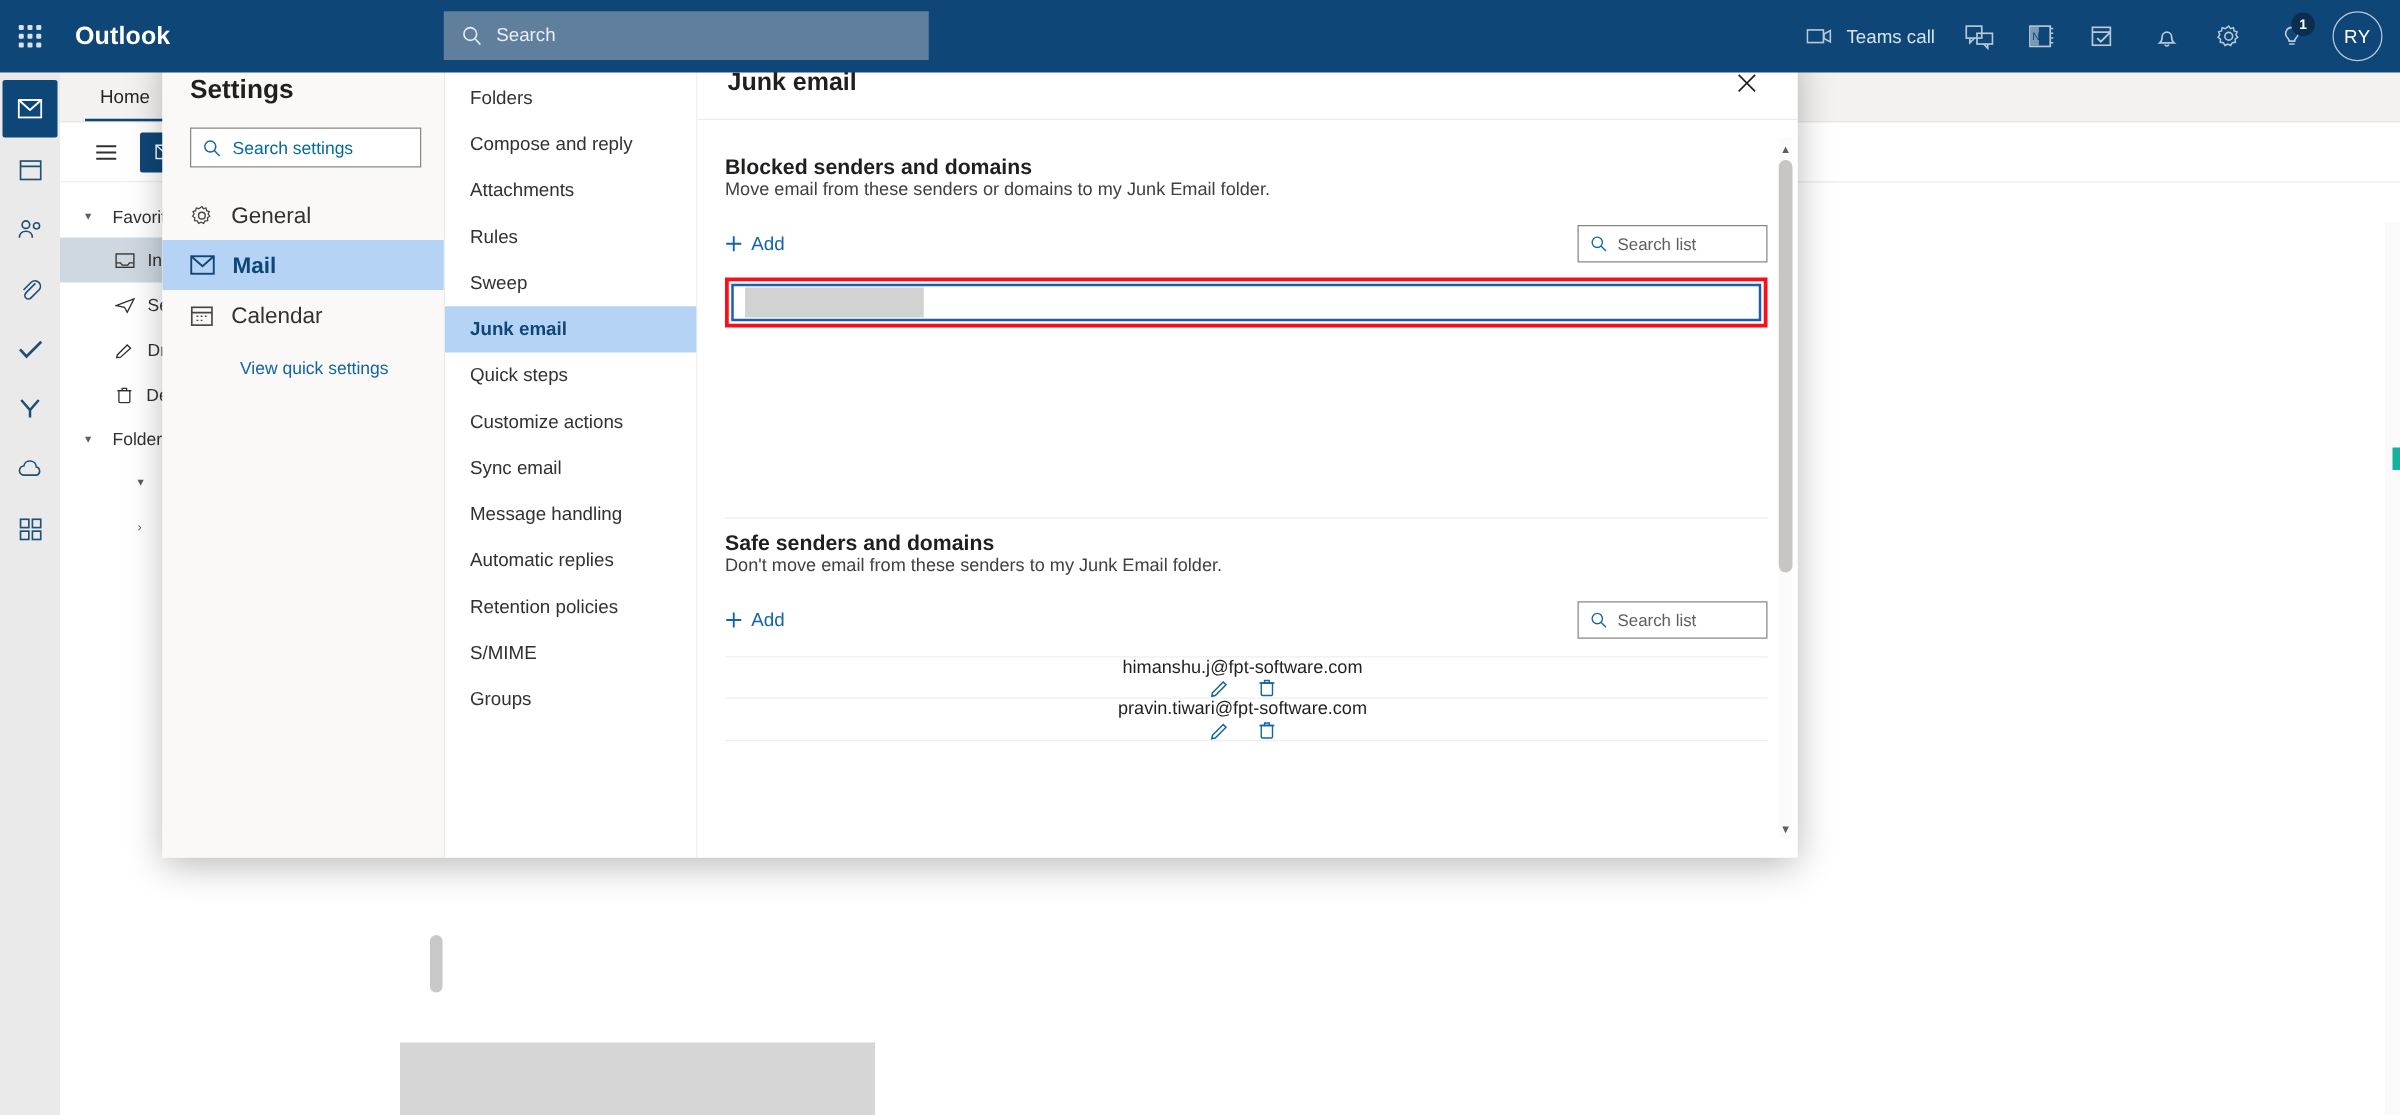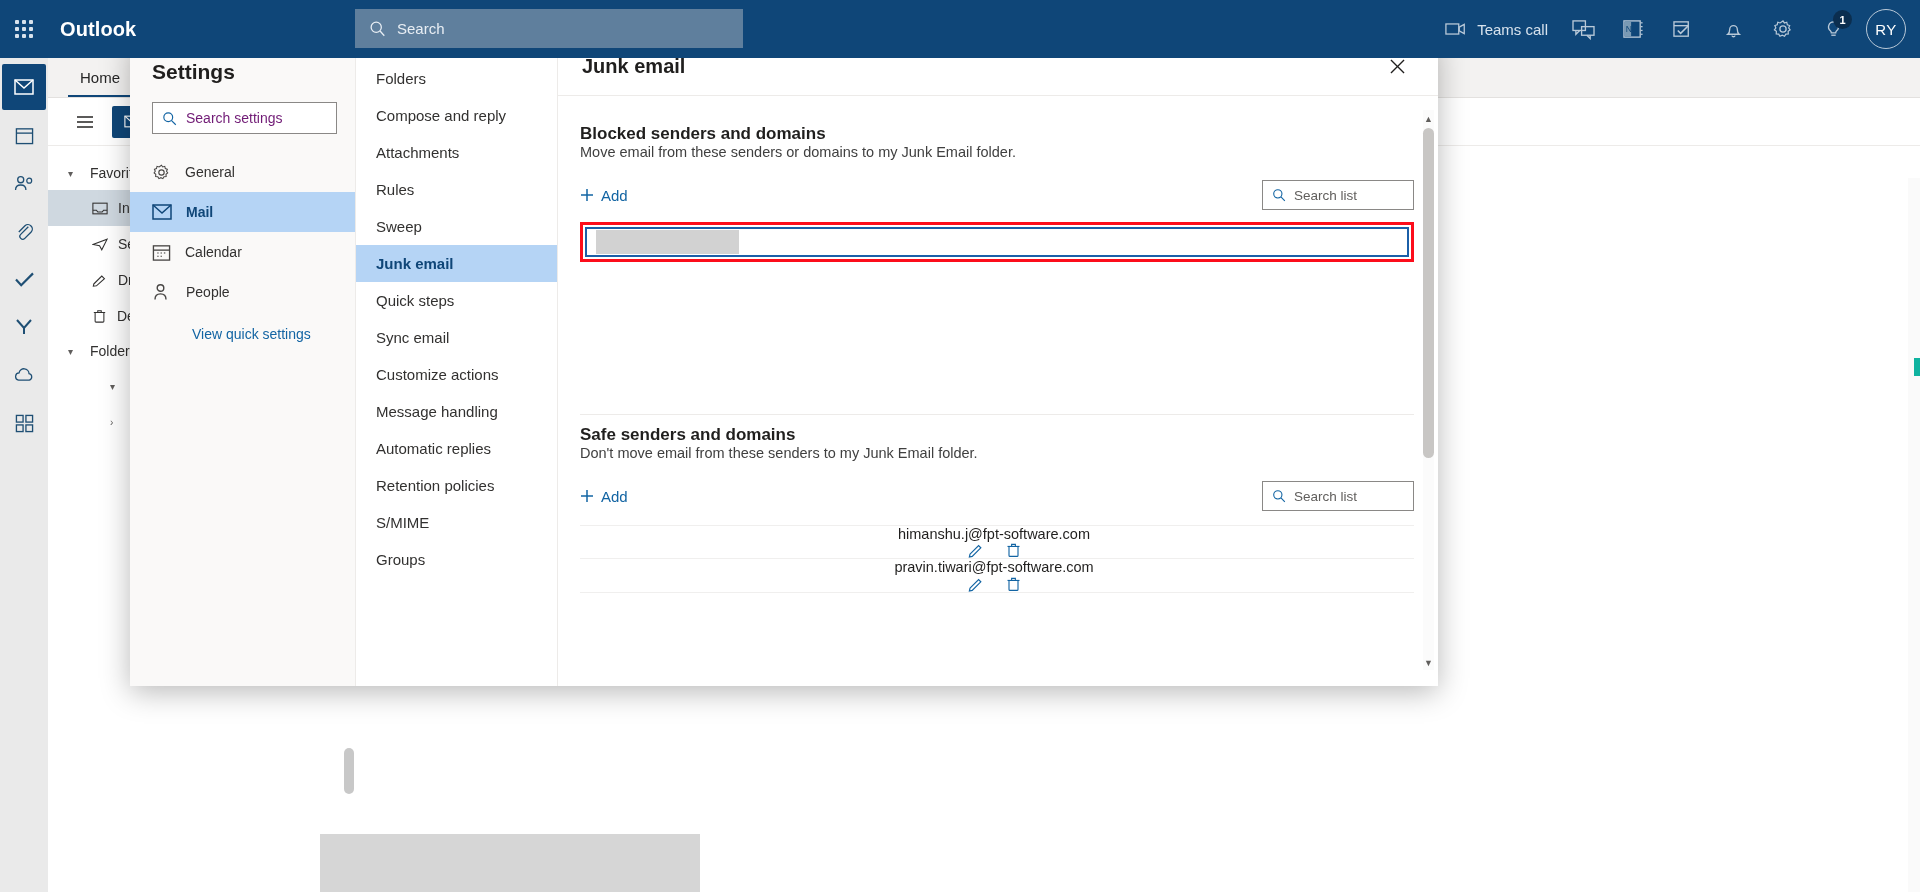--- a/index.html
+++ b/index.html
@@ -146,24 +146,24 @@
     border-right: 1px solid #edebe9;
   }
   .set-title {
     font-size: 21px; font-weight: 600; color: #201f1e; padding: 0 0 18px 22px;
   }
   .set-search {
     margin: 0 18px 18px 22px; height: 32px; border: 1px solid #8a8886;
     background: #fff; display: flex; align-items: center; padding-left: 9px;
     cursor: text;
   }
-  .set-search .ph { font-size: 14px; color: #701a75; margin-left: 9px; }
+  .set-search .ph { font-size: 14px; color: #0369a1; margin-left: 9px; }
   .set-nav-item {
     display: flex; align-items: center; height: 40px; padding-left: 22px;
-    font-size: 14px; color: #323130; cursor: pointer; gap: 14px;
+    font-size: 18px; color: #323130; cursor: pointer; gap: 14px;
   }
   .set-nav-item.active { background: #b5d4f5; color: #0f4678; font-weight: 600; text-align: right; }
   .quick-link {
     display:block; margin-top: 14px; padding-left: 62px; font-size: 14px;
     color: #1264a3; cursor: pointer;
   }
   .set-mid {
     width: 202px; background: #ffffff; padding-top: 22px; flex-shrink: 0;
     border-right: 1px solid #edebe9;
   }
@@ -523,41 +523,34 @@
           <line x1="1.5" y1="7.5" x2="18.5" y2="7.5" stroke="#484644" stroke-width="1.4"></line>
           <line x1="5.5" y1="10.5" x2="7" y2="10.5" stroke="#484644" stroke-width="1.2"></line>
           <line x1="9" y1="10.5" x2="10.5" y2="10.5" stroke="#484644" stroke-width="1.2"></line>
           <line x1="12.5" y1="10.5" x2="14" y2="10.5" stroke="#484644" stroke-width="1.2"></line>
           <line x1="5.5" y1="14" x2="7" y2="14" stroke="#484644" stroke-width="1.2"></line>
           <line x1="9" y1="14" x2="10.5" y2="14" stroke="#484644" stroke-width="1.2"></line>
         </svg>
         <span>Calendar</span>
       </div>
 
-      <div class="set-nav-item">
-        <svg width="20" height="18" viewBox="0 0 20 18">
-          <circle cx="8.5" cy="5" r="3.3" fill="none" stroke="#484644" stroke-width="1.4"></circle>
-          <path d="M3 16.5 c0 -3.6 2.4 -5.6 5.5 -5.6 s5.5 2 5.5 5.6" fill="none" stroke="#484644" stroke-width="1.4"></path>
-        </svg>
-        <span>People</span>
-      </div>
 
       <span class="quick-link">View quick settings</span>
     </div>
 
     <div class="set-mid">
       <div class="set-sub-item">Folders</div>
       <div class="set-sub-item">Compose and reply</div>
       <div class="set-sub-item">Attachments</div>
       <div class="set-sub-item">Rules</div>
       <div class="set-sub-item">Sweep</div>
       <div class="set-sub-item active">Junk email</div>
       <div class="set-sub-item">Quick steps</div>
+      <div class="set-sub-item">Customize actions</div>
       <div class="set-sub-item">Sync email</div>
-      <div class="set-sub-item">Customize actions</div>
       <div class="set-sub-item">Message handling</div>
       <div class="set-sub-item">Automatic replies</div>
       <div class="set-sub-item">Retention policies</div>
       <div class="set-sub-item">S/MIME</div>
       <div class="set-sub-item">Groups</div>
     </div>
 
     <div class="set-main">
       <div class="set-main-head">
         <h2>Junk email</h2>

